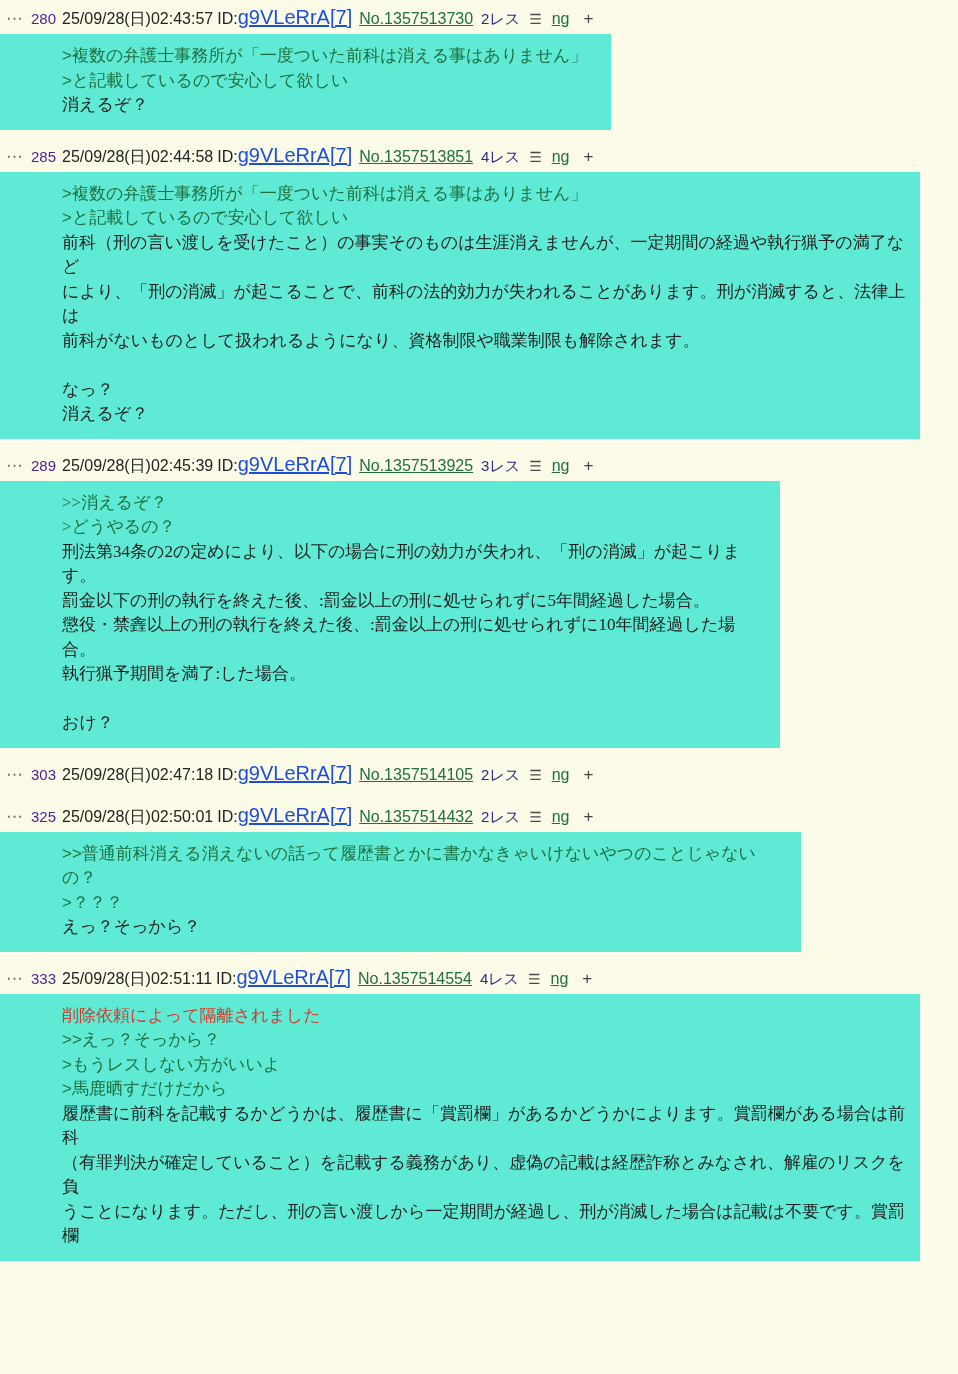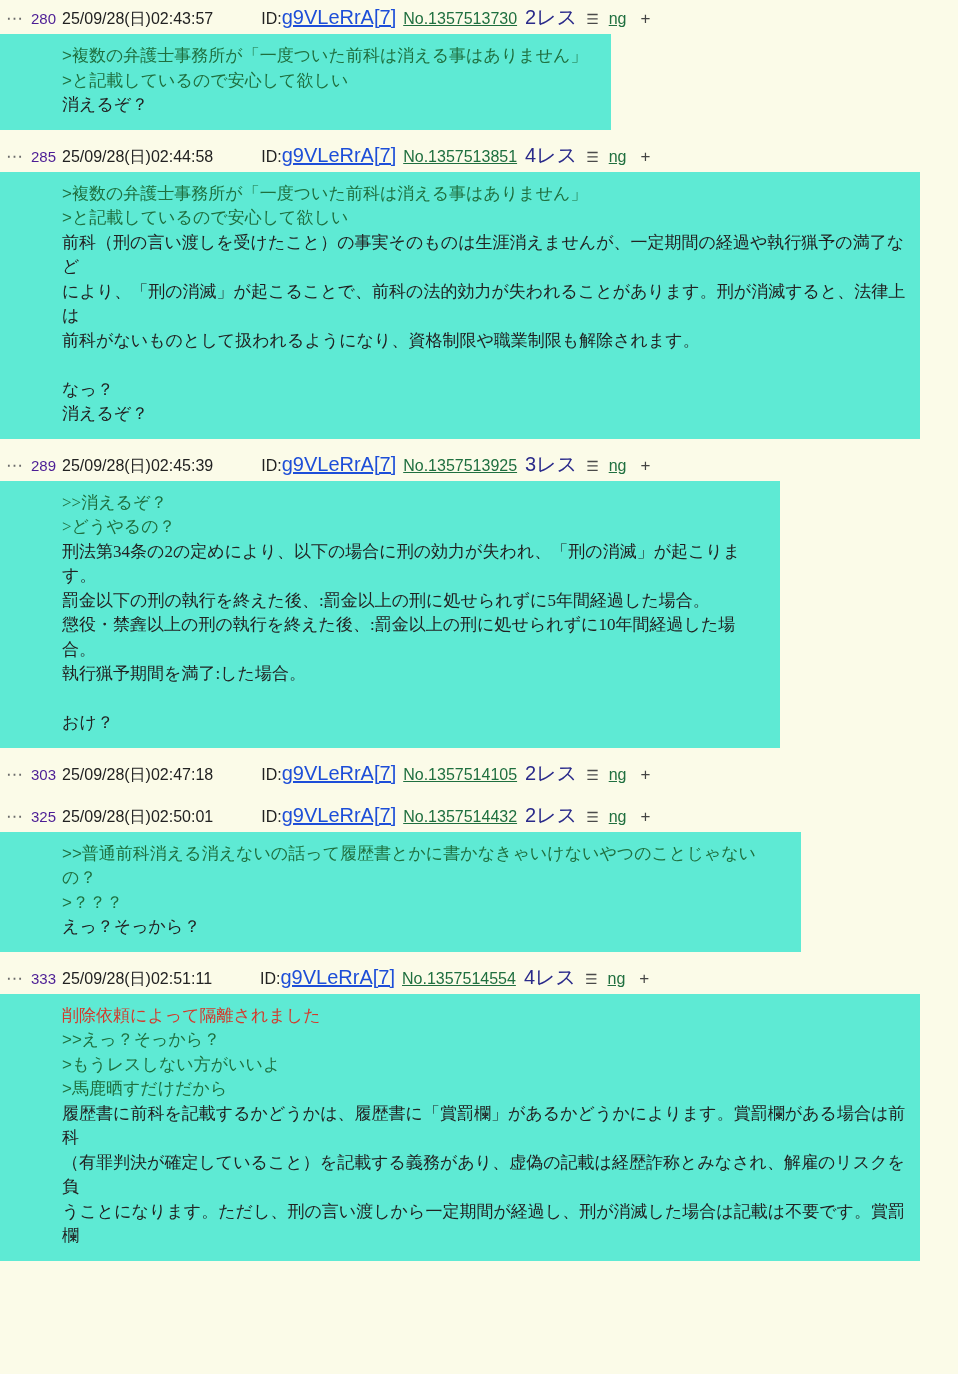--- a/index.html
+++ b/index.html
@@ -44,38 +44,37 @@
     padding-right: 6px;
   }
   .post-date {
     color: #222;
     font-size: 16px;
   }
   .post-id-label {
     color: #222;
     font-size: 16px;
     padding-left: 4px;
-    margin-left: 44px;
   }
   .post-id {
     color: #1d4ed8;
     font-size: 20px;
     text-decoration: underline;
     cursor: pointer;
   }
   .post-no {
     color: #1f6f3f;
     font-size: 16px;
     text-decoration: underline;
     padding-left: 7px;
     cursor: pointer;
   }
   .post-res {
     color: #2a2a8a;
-    font-size: 20px;
+    font-size: 15px;
     padding-left: 8px;
     cursor: pointer;
   }
   .icon-list {
     display: inline-block;
     padding-left: 9px;
     color: #4a4a4a;
     font-size: 14px;
     cursor: pointer;
   }

